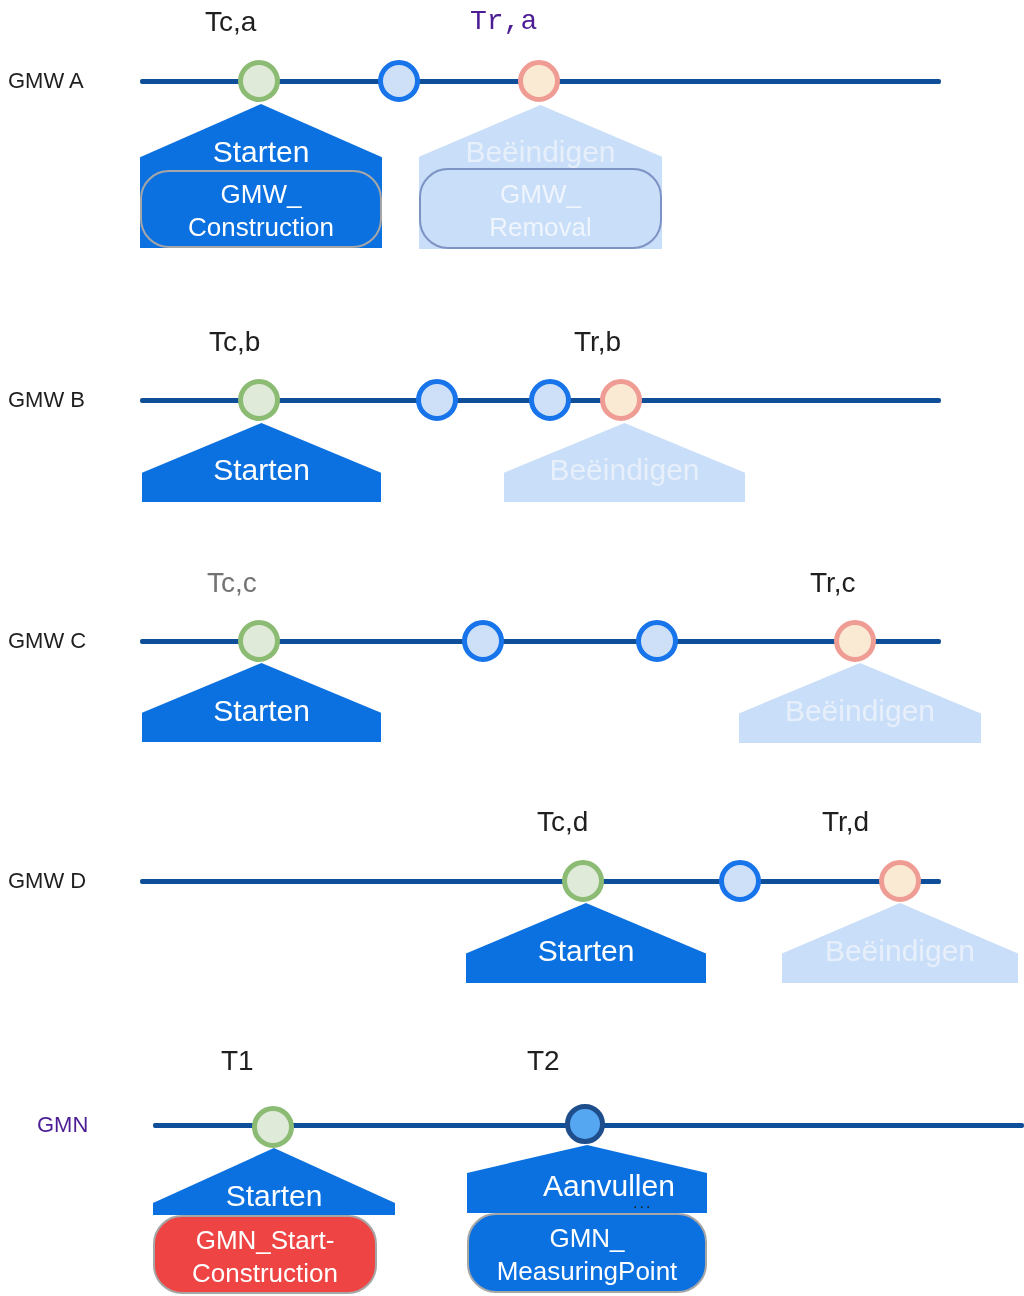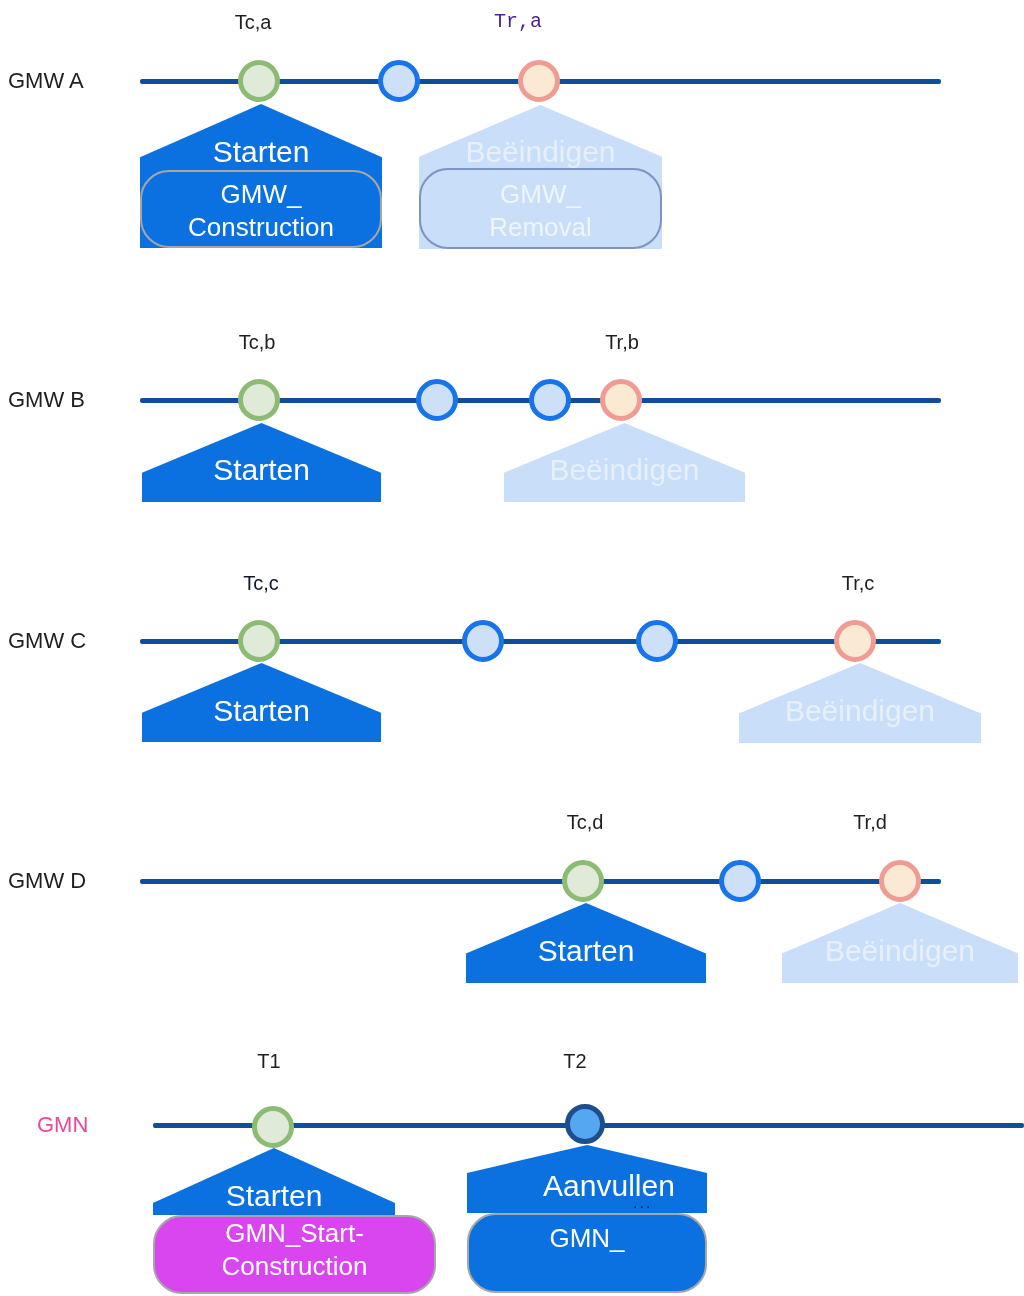--- a/index.html
+++ b/index.html
@@ -1,21 +1,21 @@
 <!DOCTYPE html>
 <html><head>
 <meta charset="utf-8">
 <style>
   html,body{margin:0;padding:0;background:#ffffff;}
   #diagram{
     position:relative;width:1024px;height:1296px;overflow:hidden;background:#ffffff;
     font-family:"Liberation Sans", sans-serif;
   }
   .row-label{position:absolute;height:28px;line-height:28px;font-size:22px;color:#1f1f1f;white-space:nowrap;}
-  .tlabel{position:absolute;width:96px;text-align:center;height:24px;line-height:24px;font-size:20px;color:#1f1f1f;}
+  .tlabel{position:absolute;width:96px;height:24px;line-height:24px;font-size:28px;color:#1f1f1f;}
   .tline{position:absolute;height:5px;border-radius:2px;}
   .evt{position:absolute;border-radius:50%;box-sizing:border-box;}
   .pent{position:absolute;}
   .pent-label{position:absolute;text-align:center;height:34px;line-height:34px;font-size:30px;white-space:nowrap;}
   .cbox{position:absolute;box-sizing:border-box;text-align:center;border-radius:29px;}
   .cbox-line{font-size:26px;line-height:33px;white-space:nowrap;}
   .dots{position:absolute;font-size:16px;line-height:16px;color:#222222;letter-spacing:2px;}
 </style>
 </head>
 <body>
@@ -47,21 +47,21 @@
     <div class="pent" style="left: 142px; top: 423px; width: 239px; height: 79px; background: rgb(11, 112, 224); clip-path: polygon(50% 0%, 100% 63%, 100% 100%, 0% 100%, 0% 63%);"></div>
     <div class="pent-label" style="left: 142px; top: 453px; width: 239px; color: rgb(255, 255, 255);">Starten</div>
     <div class="pent" style="left: 504px; top: 423px; width: 241px; height: 79px; background: rgb(201, 222, 248); clip-path: polygon(50% 0%, 100% 63%, 100% 100%, 0% 100%, 0% 63%);"></div>
     <div class="pent-label" style="left: 504px; top: 453px; width: 241px; color: rgb(231, 239, 251);">Beëindigen</div>
     <div class="evt" style="left: 238px; top: 379px; width: 42px; height: 42px; border: 5px solid rgb(140, 187, 115); background: rgb(223, 235, 216);"></div>
     <div class="evt" style="left: 416px; top: 379px; width: 42px; height: 42px; border: 5px solid rgb(24, 116, 234); background: rgb(205, 224, 247);"></div>
     <div class="evt" style="left: 529px; top: 379px; width: 42px; height: 42px; border: 5px solid rgb(24, 116, 234); background: rgb(205, 224, 247);"></div>
     <div class="evt" style="left: 600px; top: 379px; width: 42px; height: 42px; border: 5px solid rgb(239, 156, 148); background: rgb(251, 234, 211);"></div>
     <div class="tline" style="left: 140px; top: 639px; width: 801px; background: rgb(15, 78, 153);"></div>
     <div class="row-label" style="left: 8px; top: 627px; color: rgb(31, 31, 31);">GMW C</div>
-    <div class="tlabel" style="left: 213px; top: 571px; color: #0f172a;">Tc,c</div>
+    <div class="tlabel" style="left: 207px; top: 571px; color: #737373;">Tc,c</div>
     <div class="tlabel" style="left: 810px; top: 571px; color: rgb(31, 31, 31);">Tr,c</div>
     <div class="pent" style="left: 142px; top: 663px; width: 239px; height: 79px; background: rgb(11, 112, 224); clip-path: polygon(50% 0%, 100% 63%, 100% 100%, 0% 100%, 0% 63%);"></div>
     <div class="pent-label" style="left: 142px; top: 694px; width: 239px; color: rgb(255, 255, 255);">Starten</div>
     <div class="pent" style="left: 739px; top: 663px; width: 242px; height: 80px; background: rgb(201, 222, 248); clip-path: polygon(50% 0%, 100% 63%, 100% 100%, 0% 100%, 0% 63%);"></div>
     <div class="pent-label" style="left: 739px; top: 694px; width: 242px; color: rgb(231, 239, 251);">Beëindigen</div>
     <div class="evt" style="left: 238px; top: 620px; width: 42px; height: 42px; border: 5px solid rgb(140, 187, 115); background: rgb(223, 235, 216);"></div>
     <div class="evt" style="left: 462px; top: 620px; width: 42px; height: 42px; border: 5px solid rgb(24, 116, 234); background: rgb(205, 224, 247);"></div>
     <div class="evt" style="left: 636px; top: 620px; width: 42px; height: 42px; border: 5px solid rgb(24, 116, 234); background: rgb(205, 224, 247);"></div>
     <div class="evt" style="left: 834px; top: 620px; width: 42px; height: 42px; border: 5px solid rgb(239, 156, 148); background: rgb(251, 234, 211);"></div>
     <div class="tline" style="left: 140px; top: 879px; width: 801px; background: rgb(15, 78, 153);"></div>
@@ -69,30 +69,31 @@
     <div class="tlabel" style="left: 537px; top: 810px; color: rgb(31, 31, 31);">Tc,d</div>
     <div class="tlabel" style="left: 822px; top: 810px; color: rgb(31, 31, 31);">Tr,d</div>
     <div class="pent" style="left: 466px; top: 903px; width: 240px; height: 80px; background: rgb(11, 112, 224); clip-path: polygon(50% 0%, 100% 63%, 100% 100%, 0% 100%, 0% 63%);"></div>
     <div class="pent-label" style="left: 466px; top: 934px; width: 240px; color: rgb(255, 255, 255);">Starten</div>
     <div class="pent" style="left: 782px; top: 903px; width: 236px; height: 80px; background: rgb(201, 222, 248); clip-path: polygon(50% 0%, 100% 63%, 100% 100%, 0% 100%, 0% 63%);"></div>
     <div class="pent-label" style="left: 782px; top: 934px; width: 236px; color: rgb(231, 239, 251);">Beëindigen</div>
     <div class="evt" style="left: 562px; top: 860px; width: 42px; height: 42px; border: 5px solid rgb(140, 187, 115); background: rgb(223, 235, 216);"></div>
     <div class="evt" style="left: 719px; top: 860px; width: 42px; height: 42px; border: 5px solid rgb(24, 116, 234); background: rgb(205, 224, 247);"></div>
     <div class="evt" style="left: 879px; top: 860px; width: 42px; height: 42px; border: 5px solid rgb(239, 156, 148); background: rgb(251, 234, 211);"></div>
     <div class="tline" style="left: 153px; top: 1123px; width: 871px; background: rgb(15, 78, 153);"></div>
-    <div class="row-label" style="left: 37px; top: 1111px; color: #ec4899;">GMN</div>
+    <div class="row-label" style="left: 37px; top: 1111px; color: #4c1d95;">GMN</div>
     <div class="tlabel" style="left: 221px; top: 1049px; color: rgb(31, 31, 31);">T1</div>
     <div class="tlabel" style="left: 527px; top: 1049px; color: rgb(31, 31, 31);">T2</div>
     <div class="pent" style="left: 153px; top: 1148px; width: 242px; height: 67px; background: rgb(11, 112, 224); clip-path: polygon(50% 0%, 100% 82%, 100% 100%, 0% 100%, 0% 82%);"></div>
     <div class="pent-label" style="left: 153px; top: 1179px; width: 242px; color: rgb(255, 255, 255);">Starten</div>
-    <div class="cbox" style="left: 153px; top: 1215px; width: 283px; height: 79px; background: #d946ef; border: 2px solid rgb(166, 166, 166); padding-top: 0; color: rgb(255, 255, 255);">
+    <div class="cbox" style="left: 153px; top: 1215px; width: 224px; height: 79px; background: #ef4444; border: 2px solid rgb(166, 166, 166); padding-top: 7px; color: rgb(255, 255, 255);">
       <div class="cbox-line">GMN_Start-</div>
       <div class="cbox-line">Construction</div>
     </div>
     <div class="pent" style="left: 467px; top: 1145px; width: 240px; height: 68px; background: rgb(11, 112, 224); clip-path: polygon(50% 0%, 100% 41%, 100% 100%, 0% 100%, 0% 41%);"></div>
     <div class="pent-label" style="left: 467px; top: 1169px; width: 284px; color: rgb(255, 255, 255);">Aanvullen</div>
     <div class="dots" style="left: 633px; top: 1195px;">...</div>
     <div class="cbox" style="left: 467px; top: 1213px; width: 240px; height: 80px; background: rgb(11, 112, 224); border: 2px solid rgb(166, 166, 166); padding-top: 7px; color: rgb(255, 255, 255);">
       <div class="cbox-line">GMN_</div>
+      <div class="cbox-line">MeasuringPoint</div>
     </div>
     <div class="evt" style="left: 252px; top: 1106px; width: 42px; height: 42px; border: 5px solid rgb(140, 187, 115); background: rgb(223, 235, 216);"></div>
     <div class="evt" style="left: 565px; top: 1104px; width: 40px; height: 40px; border: 5px solid rgb(31, 78, 140); background: rgb(85, 167, 241);"></div>
   </div>
 
 </body></html>

